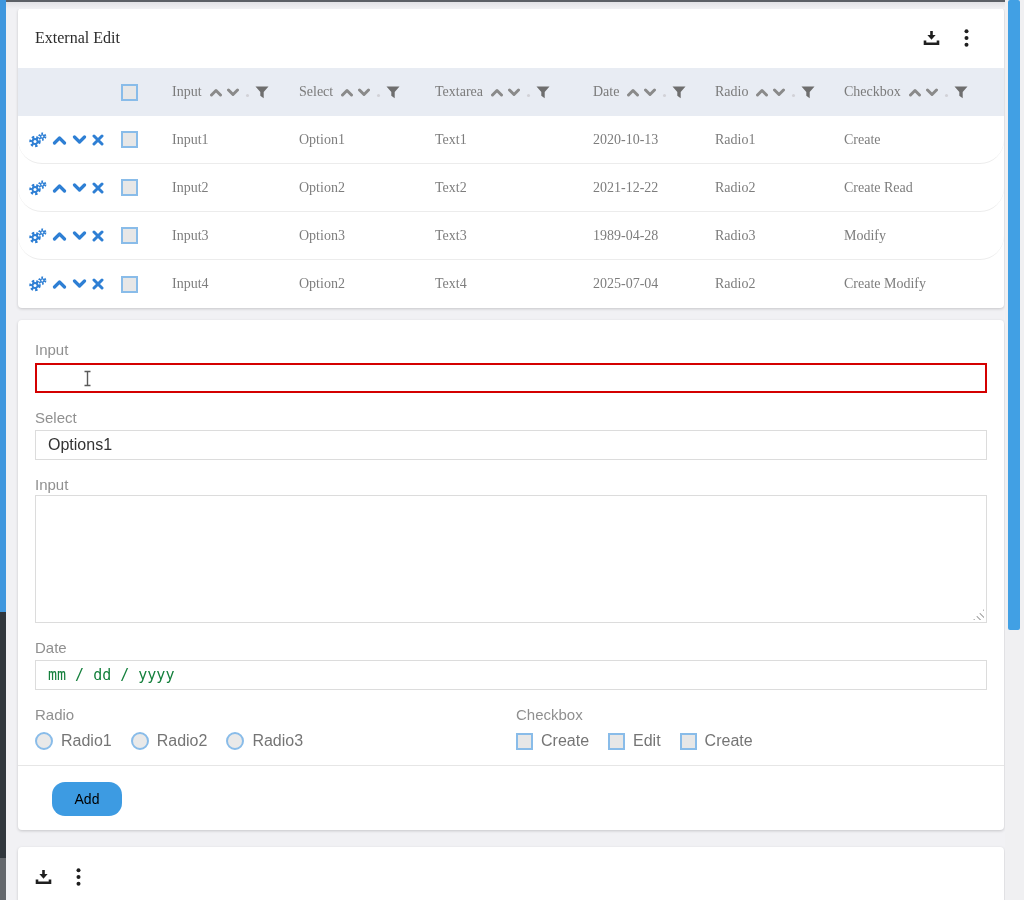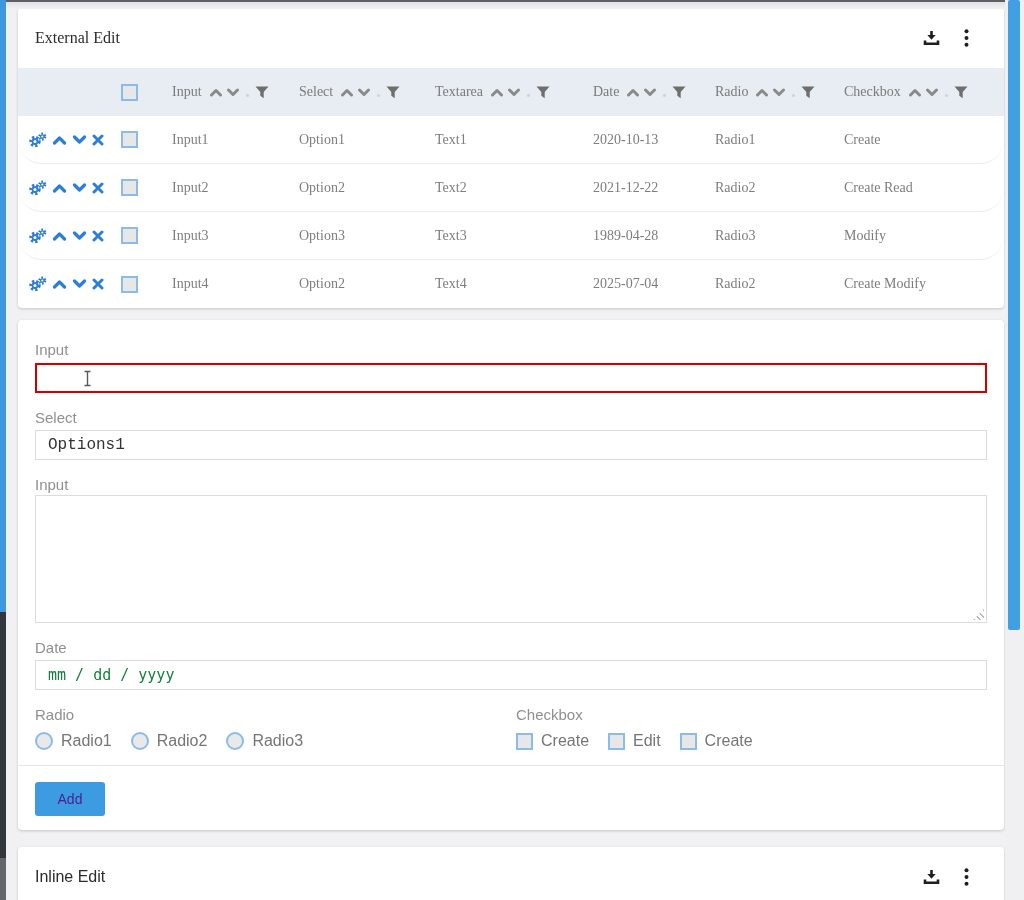--- a/index.html
+++ b/index.html
@@ -47,35 +47,35 @@
   .radio { width:18px; height:18px; border:2px solid #89bce9; background:#e9e9e9; border-radius:50%; display:inline-block; cursor:pointer; }
 
   
   .f-label { font-size:15px; color:#909090; height:18px; line-height:18px; }
   .lbl-gap { margin-top:16px; }
   .red-input { margin-top:4px; height:30px; width:100%; border:2px solid #d40000; background:#fff;
     font-size:16px; padding:0 10px; outline:none; position:relative; display:block; }
   .input-wrap { position:relative; }
   .cursor-ibeam { position:absolute; left:48px; top:7px; pointer-events:none; color:#5a5a5a; }
   .field { height:30px; border:1px solid #dcdcdc; display:flex; align-items:center;
-    padding:0 12px; font-size:16px; color:#333; margin-top:3px; cursor:pointer; background:#fff;font-family:Liberation Mono, monospace; }
+    padding:0 12px; font-size:16px; color:#333; margin-top:3px; cursor:pointer; background:#fff; }
   .textarea-box { margin-top:1px; height:128px; border:1px solid #dcdcdc; position:relative; background:#fff; }
   .grip { position:absolute; right:2px; bottom:2px; width:11px; height:11px;
     clip-path:polygon(100% 0,100% 100%,0 100%);
     background:repeating-linear-gradient(45deg,#b9b9b9 0 1.5px,transparent 1.5px 4.5px); }
   .date-field { font-family:"DejaVu Sans Mono", monospace; font-size:15px; color:#15803d; }
   .rc-row { display:flex; margin-top:0; }
   .rc-col-left { width:481px; }
   .rc-options { display:flex; align-items:center; margin-top:8px; font-size:16px; color:#757575; }
   .rc-options .opt { display:flex; align-items:center; margin-right:19px; }
   .rc-options .opt .lab { margin-left:8px; }
   .form-divider { border-top:1px solid #e6e6e6; margin:15px -17px 0 -17px; }
   .form-footer { padding-top:16px; }
-  .add-btn { width:70px; height:34px; background:#3d9be2; color:#4c1d95; border:none;
-    font-size:14px; font-family:"Liberation Sans", sans-serif; border-radius:3px; cursor:pointer; }
+  .add-btn { width:70px; height:34px; background:#3d9be2; color:#000000; border:none;
+    font-size:14px; font-family:"Liberation Sans", sans-serif; border-radius:13px; cursor:pointer;margin-left:17px; }
 </style>
 </head>
 <body>
 
 <div class="top-edge"></div>
 <div class="top-fade"></div>
 <div class="left-bar">
   <div class="lthumb"></div>
   <div class="lfoot"></div>
 </div>
@@ -455,21 +455,20 @@
     </div>
 
     <div class="form-divider"></div>
     <div class="form-footer">
       <button class="add-btn">Add</button>
     </div>
   </div>
 
   <div class="card card-3">
     <div class="card-header">
-      <span class="card-title">Inline Edit</span>
       <span class="hdr-icons">
         <span class="icon-btn">
           <svg width="17" height="16" viewBox="0 0 17 16">
               <path d="M8.5 1 v6" stroke="currentColor" stroke-width="2.6" fill="none"></path>
               <path d="M4.4 5 L8.5 9.8 L12.6 5 Z" fill="currentColor"></path>
               <path d="M2 10.6 v3.1 h13 v-3.1" fill="none" stroke="currentColor" stroke-width="2.6"></path>
             </svg>
         </span>
         <span class="icon-btn">
           <svg width="5" height="18" viewBox="0 0 5 18" fill="currentColor">

